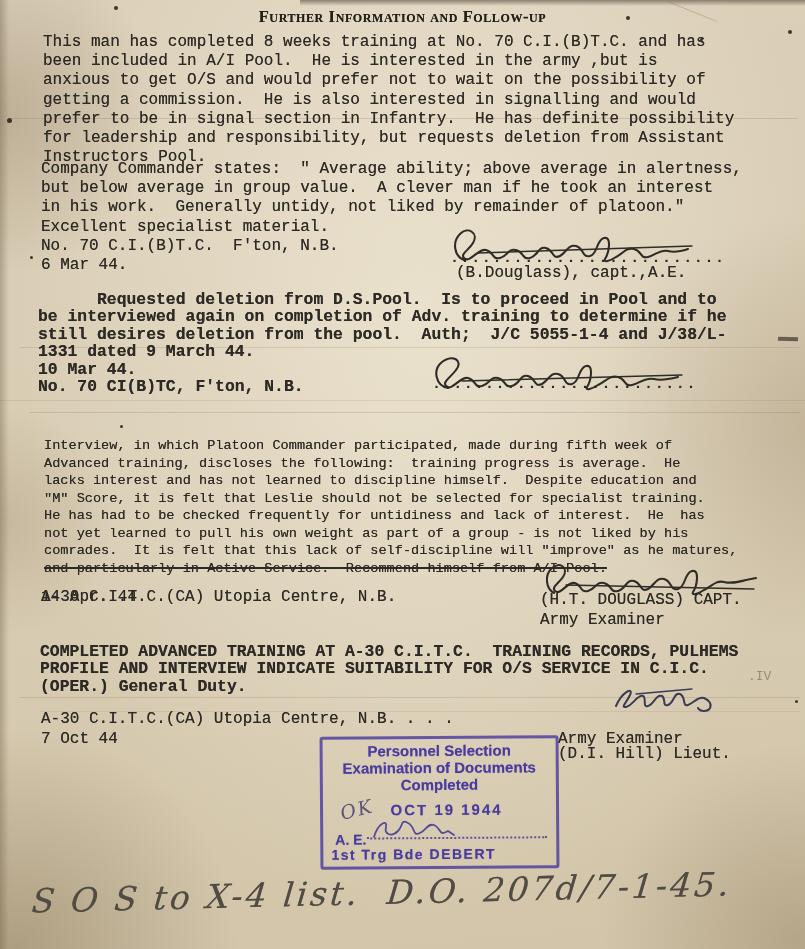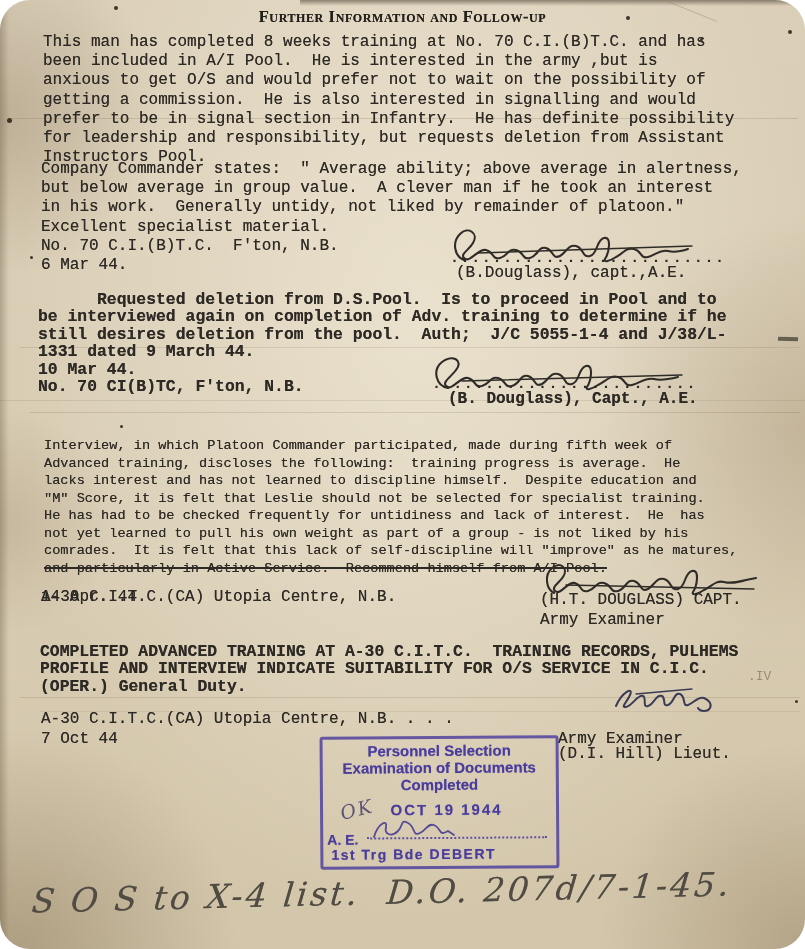--- a/index.html
+++ b/index.html
@@ -8,21 +8,20 @@
     position:relative;width:805px;height:949px;overflow:hidden;
     background:
       radial-gradient(circle at 2% 100%, rgba(118,98,68,.40), transparent 18%),
       radial-gradient(circle at 99% 99%, rgba(128,106,76,.35), transparent 16%),
       radial-gradient(circle at 100% 45%, rgba(140,118,88,.28), transparent 22%),
       radial-gradient(circle at 0% 12%, rgba(128,108,80,.32), transparent 14%),
       radial-gradient(circle at 0% 55%, rgba(128,108,80,.22), transparent 12%),
       radial-gradient(ellipse at 52% 34%, rgba(248,242,226,.55), transparent 68%),
       linear-gradient(175deg,#dbcfb8 0%,#d8ccb3 55%,#d2c5a9 100%);
     font-family:"Liberation Sans",sans-serif;
-    border-radius:30px;
   }
   .abs{position:absolute;}
   .typed{
     font-family:"Liberation Mono","DejaVu Sans Mono",monospace;
     white-space:pre;color:#2d2a25;
     text-shadow:0 0 .6px rgba(45,42,37,.75);
   }
   .pica{font-size:16px;line-height:19.2px;}
   .pica-tight{font-size:16.4px;line-height:17.4px;}
   .elite{font-size:13.6px;line-height:17.5px;}
@@ -110,21 +109,20 @@
 still desires deletion from the pool.  Auth;  J/C 5055-1-4 and J/38/L-
 1331 dated 9 March 44.
 10 Mar 44.
 No. 70 CI(B)TC, F'ton, N.B.</div>
 
   <svg class="sig-svg" style="left:428px;top:354px;" width="260" height="42" viewBox="0 0 260 42">
     <path d="M20,34 C8,32 4,16 14,8 C24,0 36,6 28,16 C23,23 14,28 18,32 C24,38 32,22 40,24 C48,26 46,34 54,32 C62,30 62,22 70,24 C78,26 76,34 84,32 C92,30 92,20 100,22 C108,24 106,34 114,30 C120,27 122,18 130,20 C138,22 136,32 144,30 C152,28 150,14 158,12 C166,10 163,27 159,33 C157,37 164,35 170,31 C178,27 182,21 190,23 C198,25 196,33 204,31 C212,29 218,23 226,25 C233,27 242,25 250,23"></path>
     <path d="M34,27 L254,21" style="stroke-width:1.4;"></path>
   </svg>
   <div class="abs dotline" style="left:432px;top:376px;">.........................</div>
-  <div class="abs typed pica b" style="left:448px;top:390px;">(B. Douglass), Capt., A.E.</div>
 
   <div class="abs typed elite" style="left:44px;top:437px;">Interview, in which Platoon Commander participated, made during fifth week of
 Advanced training, discloses the following:  training progress is average.  He
 lacks interest and has not learned to discipline himself.  Despite education and
 "M" Score, it is felt that Leslie should not be selected for specialist training.
 He has had to be checked frequently for untidiness and lack of interest.  He  has
 not yet learned to pull his own weight as part of a group - is not liked by his
 comrades.  It is felt that this lack of self-discipline will "improve" as he matures,</div>
   <div class="abs typed elite struck" style="left:44px;top:560px;">and particularly in Active Service.  Recommend himself from A/I Pool.</div>
 
@@ -149,21 +147,21 @@
   <div class="abs typed pica" style="left:41px;top:709px;line-height:20.5px;">A-30 C.I.T.C.(CA) Utopia Centre, N.B. . . .</div>
   <div class="abs typed pica" style="left:41px;top:730px;">7 Oct 44</div>
   <div class="abs typed pica" style="left:558px;top:709px;margin-top:36px;">(D.I. Hill) Lieut.</div>
   <div class="abs typed pica" style="left:558px;top:730px;">Army Examiner</div>
 
   <div class="stamp">
     <div class="stamp-row" style="top:3px;font-size:15px;">Personnel Selection</div>
     <div class="stamp-row" style="top:20px;font-size:15px;">Examination of Documents</div>
     <div class="stamp-row" style="top:37px;font-size:15px;">Completed</div>
     <div class="stamp-row" style="top:62px;font-size:15px;letter-spacing:2px;padding-left:14px;box-sizing:border-box;">OCT 19 1944</div>
-    <div class="abs" style="left:4px;top:92px;font-size:14px;">A. E.</div>
+    <div class="abs" style="left:12px;top:92px;font-size:14px;">A. E.</div>
     <div class="abs" style="left:44px;top:98px;width:180px;border-bottom:2px dotted rgba(74,60,158,.85);"></div>
     <div class="abs" style="left:8px;top:107px;font-size:14px;">
       <span style="letter-spacing:1.5px;">1st Trg Bde DEBERT</span>
     </div>
   </div>
 
   <svg class="sig-svg purple" style="left:368px;top:817px;" width="90" height="26" viewBox="0 0 90 26">
     <path d="M6,20 C10,6 20,2 18,10 C16,18 24,20 30,14 C36,8 32,2 40,6 C48,10 44,20 52,16 C58,13 60,6 66,8 C74,11 70,20 80,14 L86,18"></path>
   </svg>
 

